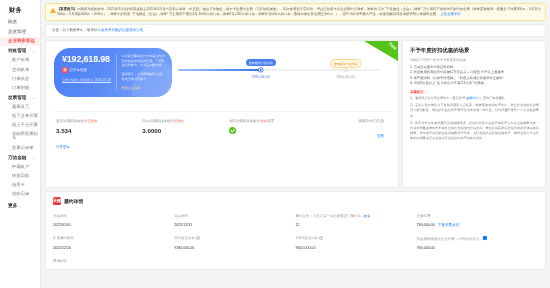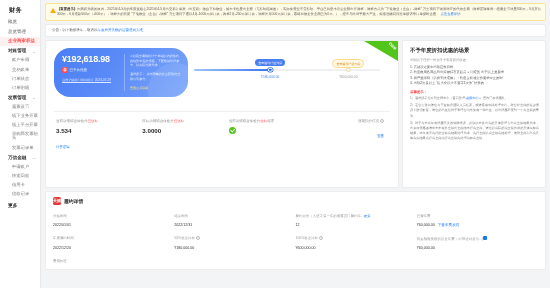--- a/index.html
+++ b/index.html
@@ -93,21 +93,21 @@
   }
   .ribbon span {
     position: absolute; top: 3.5px; right: 1px;
     transform: rotate(45deg); transform-origin: center;
     font-size: 3.1px; color: #fff; font-weight: bold;
     white-space: nowrap;
   }
 
   .hero { display: flex; align-items: stretch; }
   .pill {
-    width: 134px; border-radius: 16px;
+    width: 118px; border-radius: 16px;
     background: linear-gradient(120deg,#4b7ef5 0%,#5b8bf7 45%,#7aa5fa 100%);
     display: flex; padding: 6px 7px 6px 8px; position: relative;
     overflow: hidden; color: #fff;
   }
   .pill::after {
     content: ""; position: absolute; right: -14px; bottom: -20px;
     width: 54px; height: 54px; border-radius: 50%;
     background: rgba(255,255,255,.10);
   }
   .pill-l { width: 52%; position: relative; z-index: 2; }

